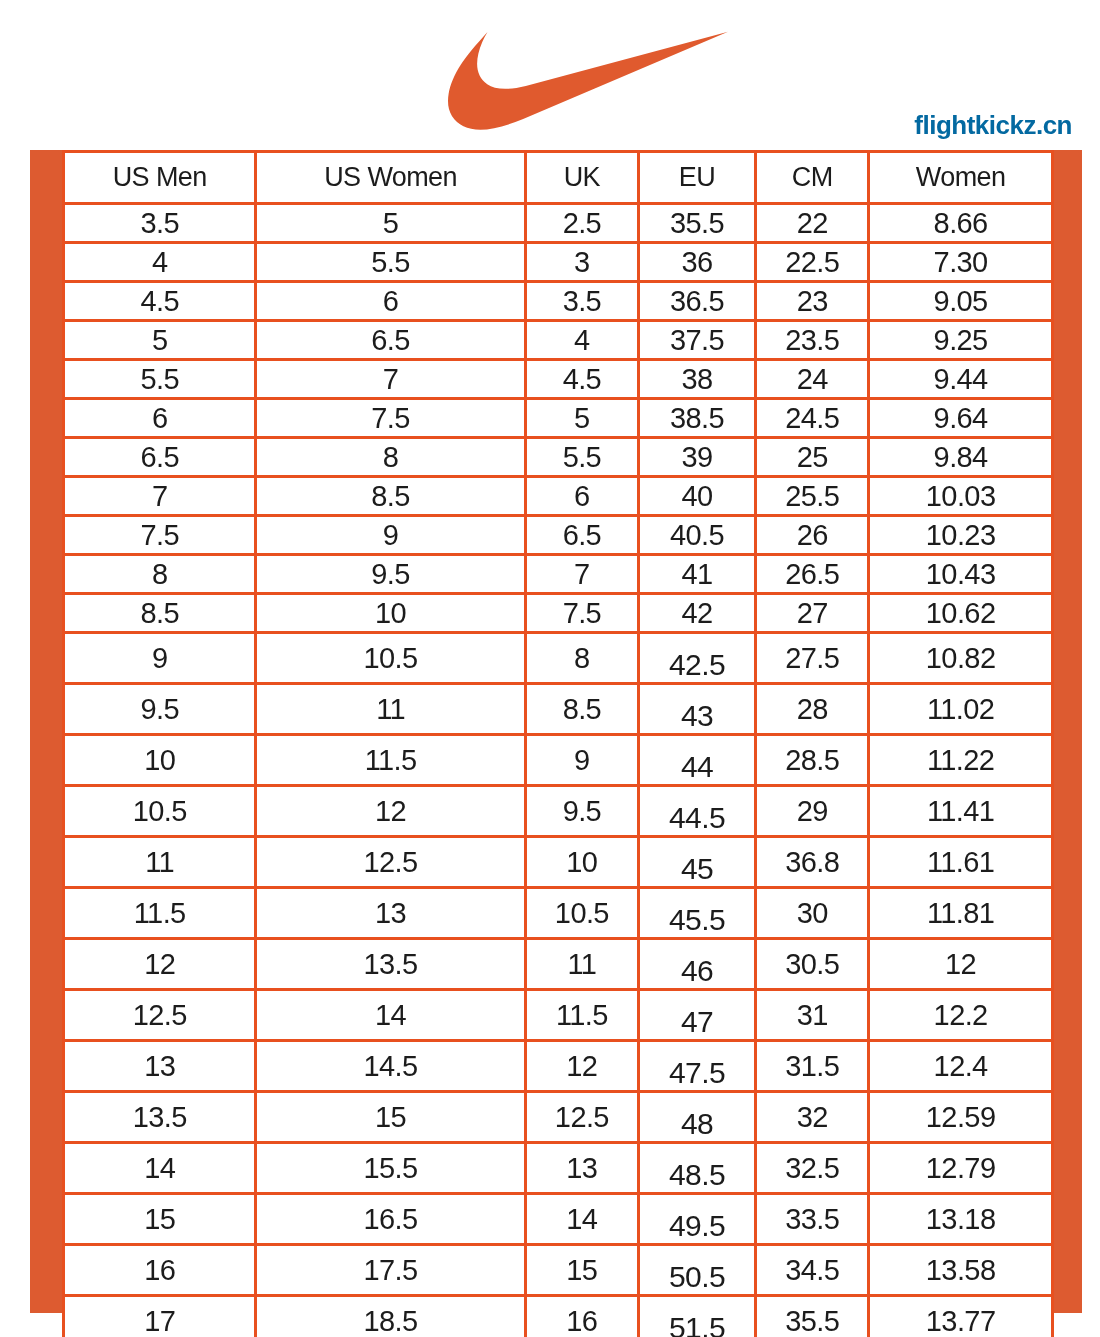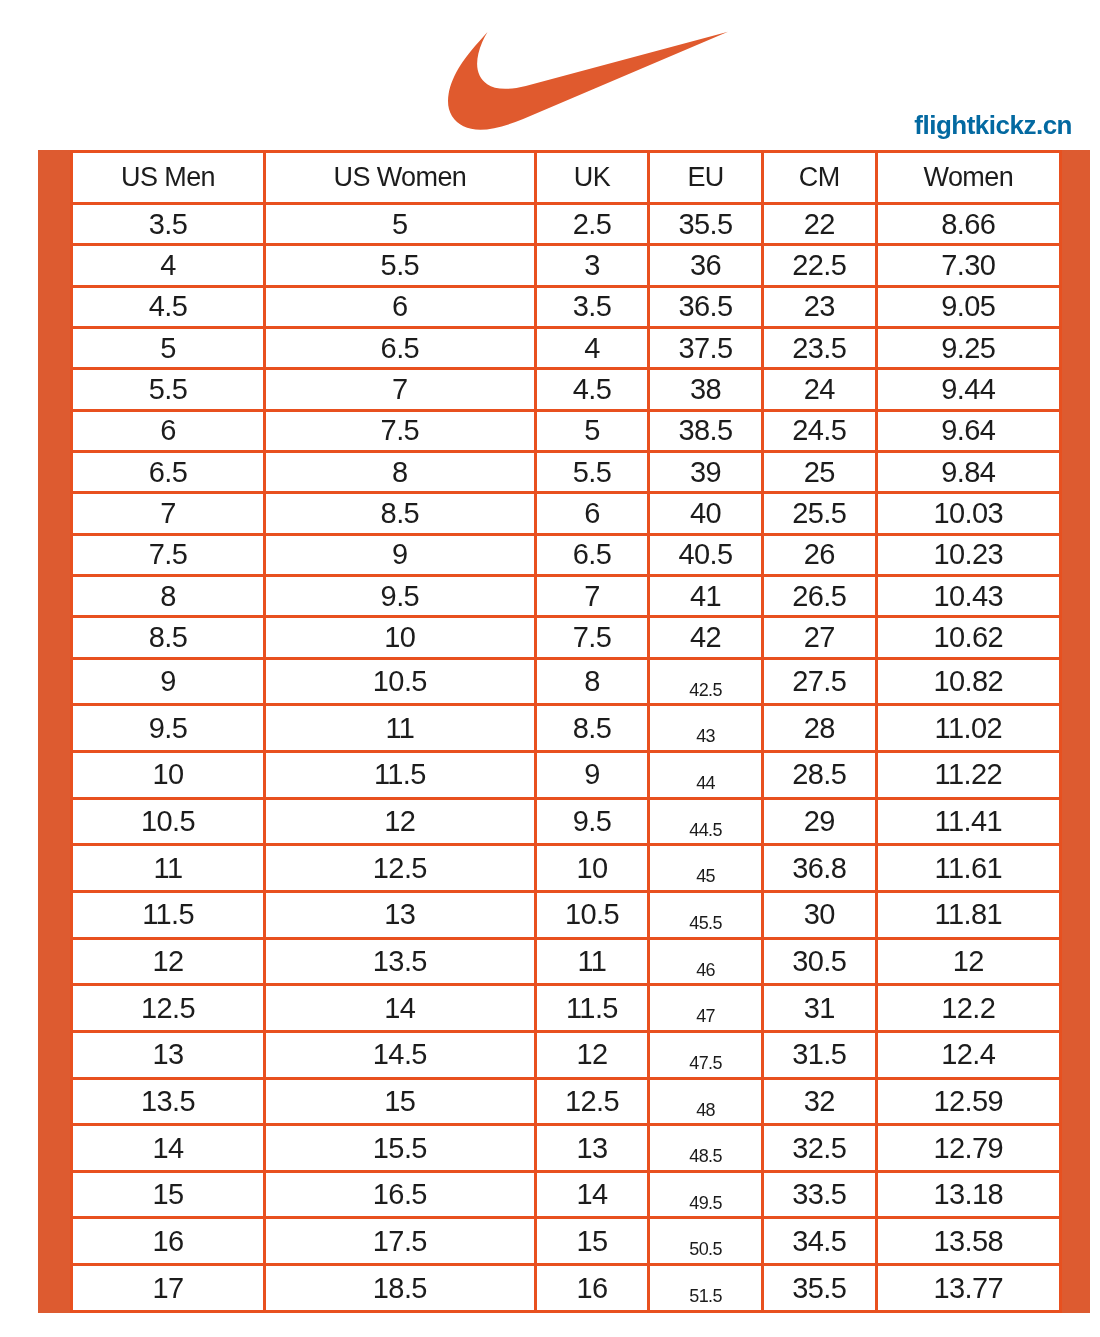--- a/index.html
+++ b/index.html
@@ -31,21 +31,20 @@
     font-weight:700;
     letter-spacing:-0.5px;
     color:#0369a1;
   }
   .table-wrap{
     position:absolute;
     top:150px;left:30px;
     width:1052px;height:1163px;
     display:flex;
     background:#fff;
-    margin-left:8px;
   }
   .side-strip{flex:0 0 auto;background:var(--strip-orange);}
   .side-strip.left{width:32px;}
   .side-strip.right{width:28px;}
   table.size-table{
     flex:1 1 auto;
     border-collapse:collapse;
     table-layout:fixed;
     height:100%;
   }
@@ -61,22 +60,22 @@
   .size-table th{
     height:52px;
     font-size:27px;
   }
   .size-table td{
     height:39px;
     font-size:29px;
   }
   .size-table td.eu-raised{
     vertical-align:top;
-    padding-top:20px;
-    font-size:18px;
+    padding-top:14px;
+    font-size:30px;
     border-radius:9px;
   }
 </style>
 </head>
 <body>
 
 <div class="logo">
   <svg viewBox="0 6.8 24 9.6" preserveAspectRatio="xMidYMid meet" aria-hidden="true">
     <path fill="#e05a2e" d="M24 7.8L6.442 15.276c-1.456.616-2.679.925-3.668.925-1.12 0-1.933-.392-2.437-1.177-.317-.504-.41-1.143-.28-1.918.13-.775.476-1.6 1.036-2.478.467-.71 1.232-1.643 2.297-2.8a6.122 6.122 0 0 0-.784 1.848c-.28 1.195-.028 2.072.756 2.632.373.261.886.392 1.54.392.522 0 1.11-.084 1.764-.252L24 7.8z"></path>
   </svg>

